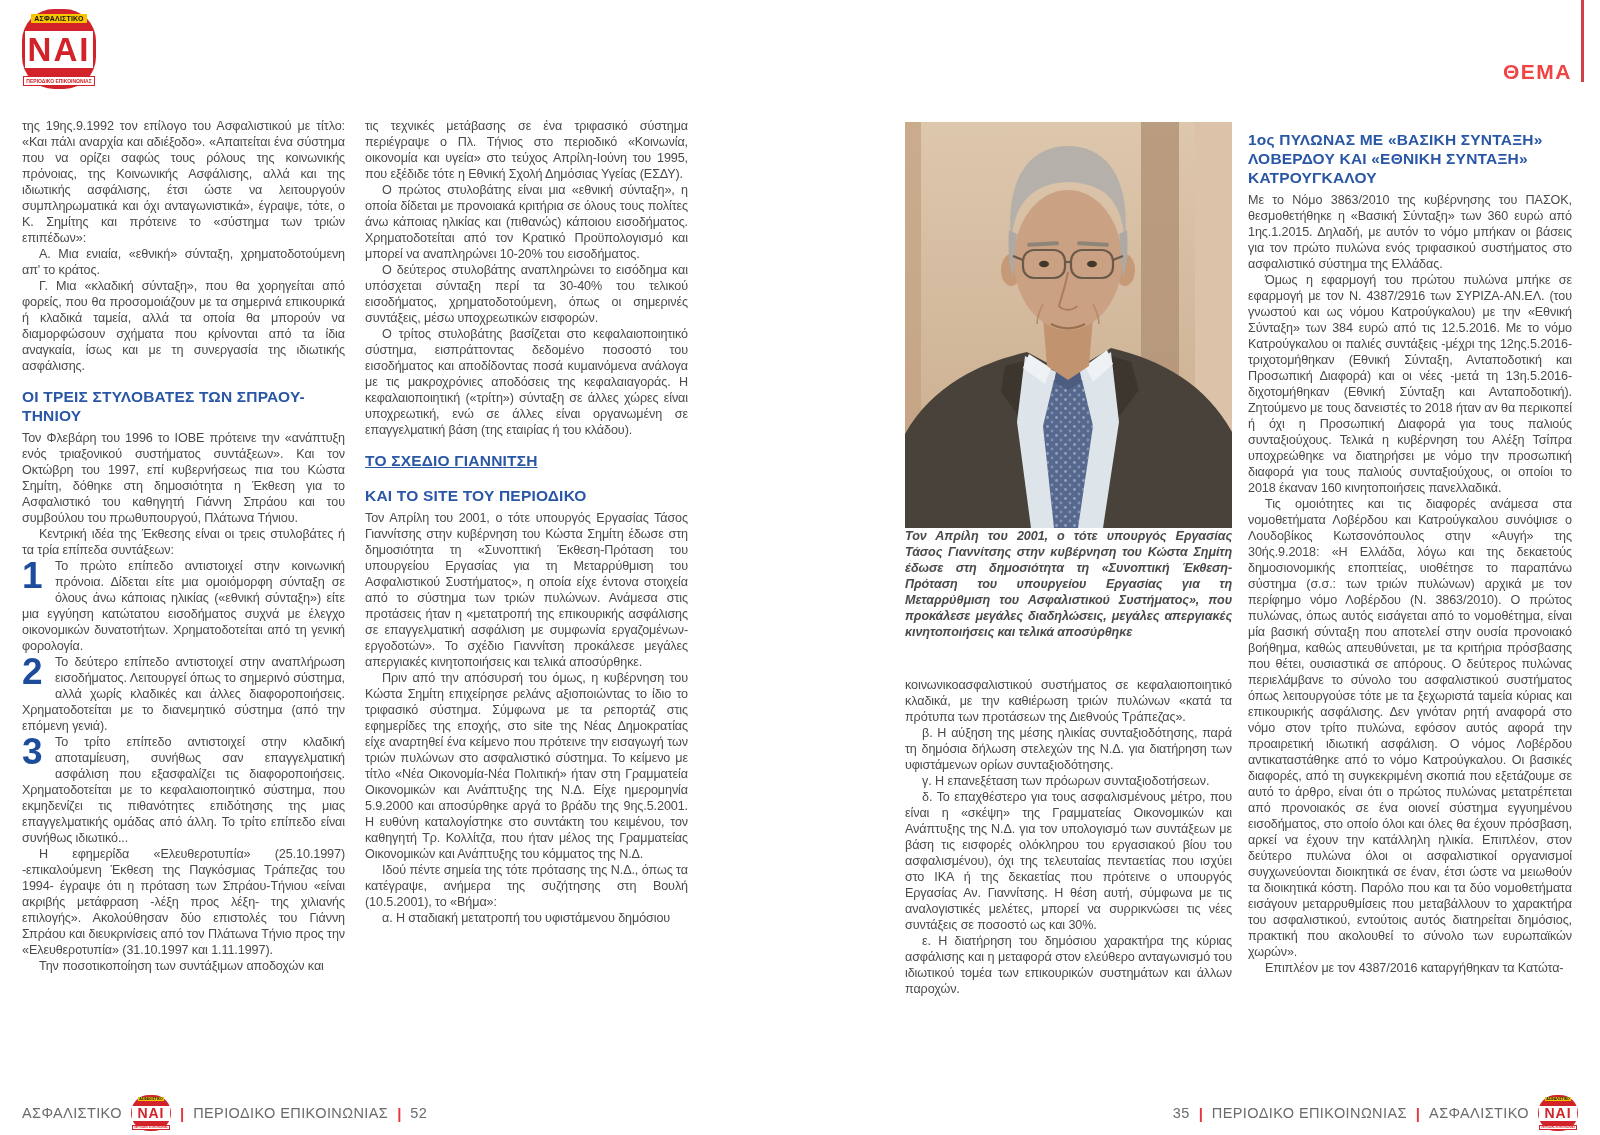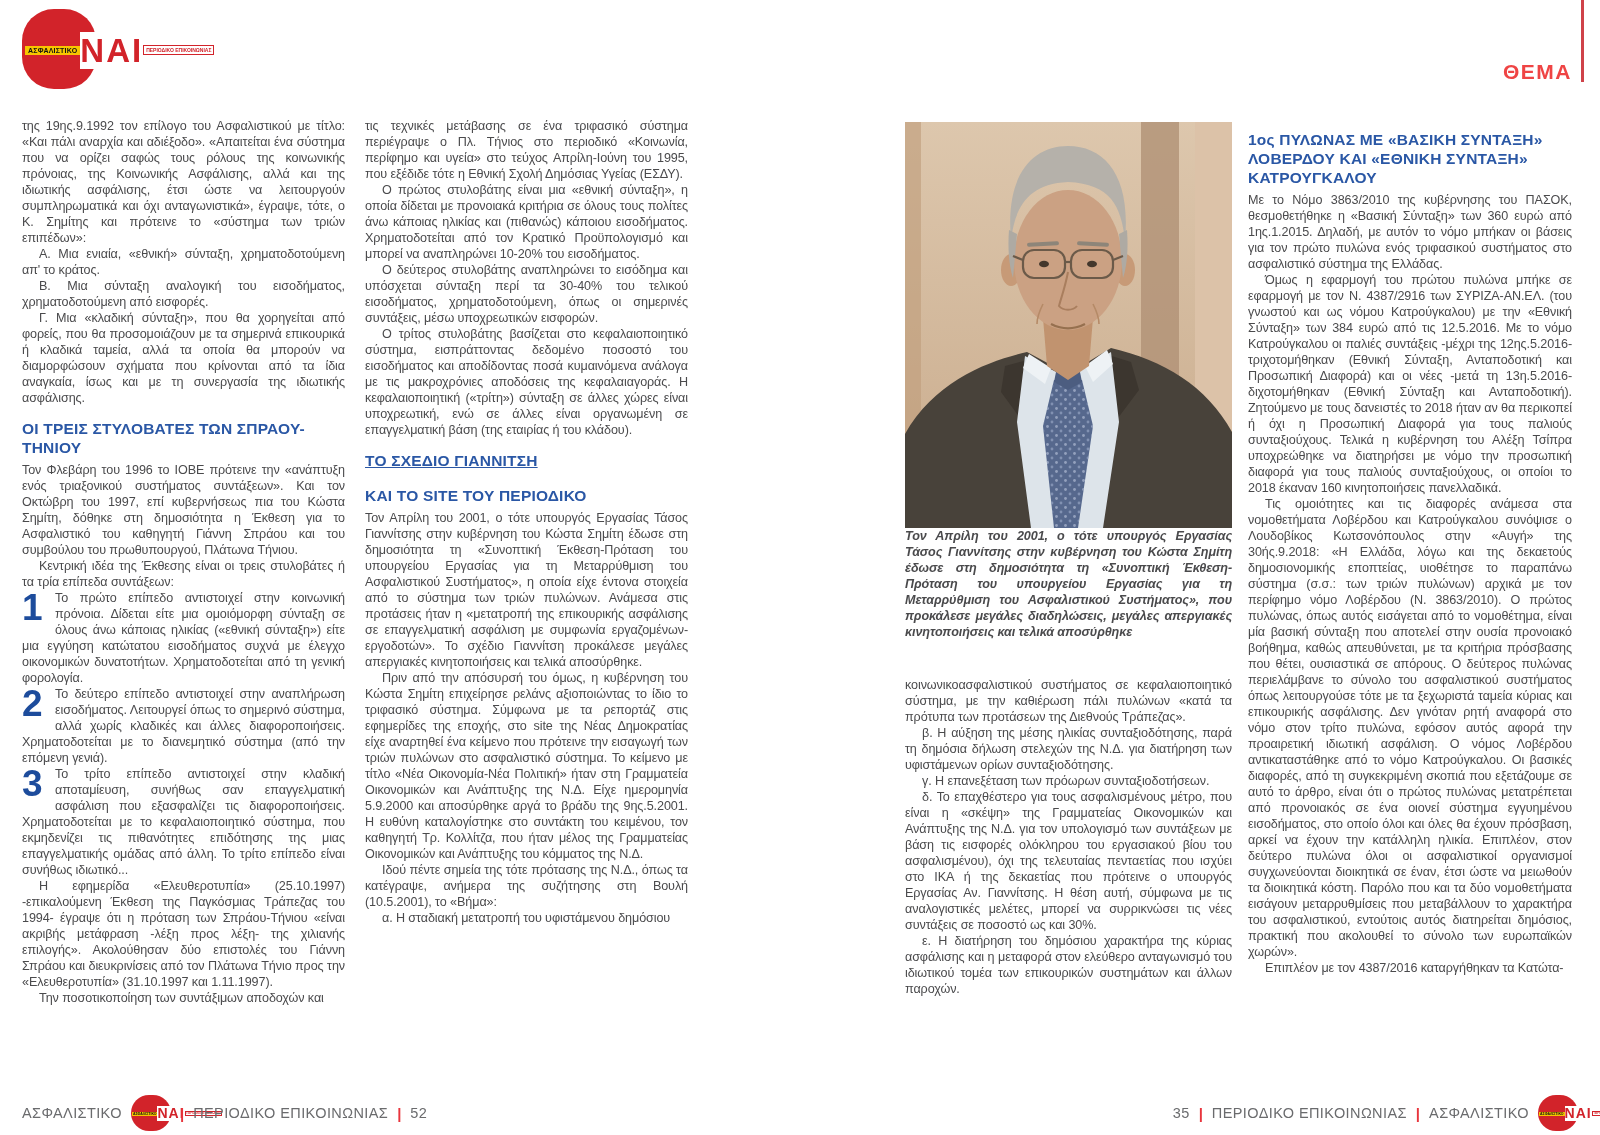--- a/index.html
+++ b/index.html
@@ -1,19 +1,19 @@
 <!DOCTYPE html>
 <html><head>
 <meta charset="utf-8">
 <style>
   html,body{margin:0;padding:0;}
   .page{position:relative;width:1600px;height:1135px;background:#ffffff;overflow:hidden;
         font-family:"Liberation Sans",sans-serif;}
   
-  .nai-logo{background:#d2232a;display:flex;flex-direction:row;align-items:center;
+  .nai-logo{background:#d2232a;display:flex;flex-direction:column;align-items:center;
             justify-content:space-between;box-sizing:border-box;border-radius:32px;}
   .nai-big{position:absolute;left:22px;top:9px;width:74px;height:80px;padding:5px 3px 3px;}
   .nai-yellow{background:#f7c600;color:#111;font-weight:bold;white-space:nowrap;}
   .nai-main{background:#fff;color:#d2232a;font-weight:900;width:100%;text-align:center;}
   .nai-bottom{background:#fff;color:#d2232a;font-weight:bold;white-space:nowrap;border:1px solid #d2232a;}
   .nai-big .nai-yellow{font-size:7px;padding:1px 3px;letter-spacing:.2px;}
   .nai-big .nai-main{font-size:33px;line-height:37px;letter-spacing:2px;}
   .nai-big .nai-bottom{font-size:5px;padding:1px 2px;}
   .nai-small{width:40px;height:36px;padding:2px 1px 1px;}
   .nai-small .nai-yellow{font-size:3.5px;padding:0 1px;}
@@ -58,21 +58,20 @@
     <div class="nai-main">ΝΑΙ</div>
     <div class="nai-bottom">ΠΕΡΙΟΔΙΚΟ ΕΠΙΚΟΙΝΩΝΙΑΣ</div>
   </div>
 
   <div class="section-label">ΘΕΜΑ</div>
   <div class="red-rule"></div>
 
   <section class="col" style="left:22px;width:323px;">
     <p>της 19ης.9.1992 τον επίλογο του Ασφαλιστικού με τίτλο: «Και πάλι αναρχία και αδιέξοδο». «Απαιτείται ένα σύστημα που να ορίζει σαφώς τους ρόλους της κοινωνικής πρόνοιας, της Κοινωνικής Ασφάλισης, αλλά και της ιδιωτικής ασφάλισης, έτσι ώστε να λειτουργούν συμπληρωματικά και όχι ανταγωνιστικά», έγραψε, τότε, ο Κ. Σημίτης και πρότεινε το «σύστημα των τριών επιπέδων»:</p>
     <p class="ind">Α. Μια ενιαία, «εθνική» σύνταξη, χρηματοδοτούμενη απ' το κράτος.</p>
-    <p class="ind">Β. Μια σύνταξη αναλογική του εισοδήματος, χρηματοδοτούμενη από εισφορές.</p>
     <p class="ind">Γ. Μια «κλαδική σύνταξη», που θα χορηγείται από φορείς, που θα προσομοιάζουν με τα σημερινά επικουρικά ή κλαδικά ταμεία, αλλά τα οποία θα μπορούν να διαμορφώσουν σχήματα που κρίνονται από τα ίδια αναγκαία, ίσως και με τη συνεργασία της ιδιωτικής ασφάλισης.</p>
     <h2 class="subhead">ΟΙ ΤΡΕΙΣ ΣΤΥΛΟΒΑΤΕΣ ΤΩΝ ΣΠΡΑΟΥ-ΤΗΝΙΟΥ</h2>
     <p>Τον Φλεβάρη του 1996 το ΙΟΒΕ πρότεινε την «ανάπτυξη ενός τριαξονικού συστήματος συντάξεων». Και τον Οκτώβρη του 1997, επί κυβερνήσεως πια του Κώστα Σημίτη, δόθηκε στη δημοσιότητα η Έκθεση για το Ασφαλιστικό του καθηγητή Γιάννη Σπράου και του συμβούλου του πρωθυπουργού, Πλάτωνα Τήνιου.</p>
     <p class="ind">Κεντρική ιδέα της Έκθεσης είναι οι τρεις στυλοβάτες ή τα τρία επίπεδα συντάξεων:</p>
     <div class="numitem">
       <span class="dropnum">1</span>
       <p>Το πρώτο επίπεδο αντιστοιχεί στην κοινωνική πρόνοια. Δίδεται είτε μια ομοιόμορφη σύνταξη σε όλους άνω κάποιας ηλικίας («εθνική σύνταξη») είτε μια εγγύηση κατώτατου εισοδήματος συχνά με έλεγχο οικονομικών δυνατοτήτων. Χρηματοδοτείται από τη γενική φορολογία.</p>
     </div>
     <div class="numitem">
       <span class="dropnum">2</span>
@@ -80,21 +79,21 @@
     </div>
     <div class="numitem">
       <span class="dropnum">3</span>
       <p>Το τρίτο επίπεδο αντιστοιχεί στην κλαδική αποταμίευση, συνήθως σαν επαγγελματική ασφάλιση που εξασφαλίζει τις διαφοροποιήσεις. Χρηματοδοτείται με το κεφαλαιοποιητικό σύστημα, που εκμηδενίζει τις πιθανότητες επιδότησης της μιας επαγγελματικής ομάδας από άλλη. Το τρίτο επίπεδο είναι συνήθως ιδιωτικό...</p>
     </div>
     <p class="ind">Η εφημερίδα «Ελευθεροτυπία» (25.10.1997) -επικαλούμενη Έκθεση της Παγκόσμιας Τράπεζας του 1994- έγραψε ότι η πρόταση των Σπράου-Τήνιου «είναι ακριβής μετάφραση -λέξη προς λέξη- της χιλιανής επιλογής». Ακολούθησαν δύο επιστολές του Γιάννη Σπράου και διευκρινίσεις από τον Πλάτωνα Τήνιο προς την «Ελευθεροτυπία» (31.10.1997 και 1.11.1997).</p>
     <p class="ind">Την ποσοτικοποίηση των συντάξιμων αποδοχών και</p>
   </section>
 
   <section class="col" style="left:365px;width:323px;">
-    <p>τις τεχνικές μετάβασης σε ένα τριφασικό σύστημα περιέγραψε ο Πλ. Τήνιος στο περιοδικό «Κοινωνία, περίφημο και υγεία» στο τεύχος Απρίλη-Ιούνη του 1995, που εξέδιδε τότε η Εθνική Σχολή Δημόσιας Υγείας (ΕΣΔΥ).</p>
+    <p>τις τεχνικές μετάβασης σε ένα τριφασικό σύστημα περιέγραψε ο Πλ. Τήνιος στο περιοδικό «Κοινωνία, οικονομία και υγεία» στο τεύχος Απρίλη-Ιούνη του 1995, που εξέδιδε τότε η Εθνική Σχολή Δημόσιας Υγείας (ΕΣΔΥ).</p>
     <p class="ind">Ο πρώτος στυλοβάτης είναι μια «εθνική σύνταξη», η οποία δίδεται με προνοιακά κριτήρια σε όλους τους πολίτες άνω κάποιας ηλικίας και (πιθανώς) κάποιου εισοδήματος. Χρηματοδοτείται από τον Κρατικό Προϋπολογισμό και μπορεί να αναπληρώνει 10-20% του εισοδήματος.</p>
     <p class="ind">Ο δεύτερος στυλοβάτης αναπληρώνει το εισόδημα και υπόσχεται σύνταξη περί τα 30-40% του τελικού εισοδήματος, χρηματοδοτούμενη, όπως οι σημερινές συντάξεις, μέσω υποχρεωτικών εισφορών.</p>
     <p class="ind">Ο τρίτος στυλοβάτης βασίζεται στο κεφαλαιοποιητικό σύστημα, εισπράττοντας δεδομένο ποσοστό του εισοδήματος και αποδίδοντας ποσά κυμαινόμενα ανάλογα με τις μακροχρόνιες αποδόσεις της κεφαλαιαγοράς. Η κεφαλαιοποιητική («τρίτη») σύνταξη σε άλλες χώρες είναι υποχρεωτική, ενώ σε άλλες είναι οργανωμένη σε επαγγελματική βάση (της εταιρίας ή του κλάδου).</p>
     <h2 class="subhead tight">ΤΟ ΣΧΕΔΙΟ ΓΙΑΝΝΙΤΣΗ</h2>
     <h2 class="subhead last">ΚΑΙ ΤΟ SITE ΤΟΥ ΠΕΡΙΟΔΙΚΟ</h2>
     <p>Τον Απρίλη του 2001, ο τότε υπουργός Εργασίας Τάσος Γιαννίτσης στην κυβέρνηση του Κώστα Σημίτη έδωσε στη δημοσιότητα τη «Συνοπτική Έκθεση-Πρόταση του υπουργείου Εργασίας για τη Μεταρρύθμιση του Ασφαλιστικού Συστήματος», η οποία είχε έντονα στοιχεία από το σύστημα των τριών πυλώνων. Ανάμεσα στις προτάσεις ήταν η «μετατροπή της επικουρικής ασφάλισης σε επαγγελματική ασφάλιση με συμφωνία εργαζομένων-εργοδοτών». Το σχέδιο Γιαννίτση προκάλεσε μεγάλες απεργιακές κινητοποιήσεις και τελικά αποσύρθηκε.</p>
     <p class="ind">Πριν από την απόσυρσή του όμως, η κυβέρνηση του Κώστα Σημίτη επιχείρησε ρελάνς αξιοποιώντας το ίδιο το τριφασικό σύστημα. Σύμφωνα με τα ρεπορτάζ στις εφημερίδες της εποχής, στο site της Νέας Δημοκρατίας είχε αναρτηθεί ένα κείμενο που πρότεινε την εισαγωγή των τριών πυλώνων στο ασφαλιστικό σύστημα. Το κείμενο με τίτλο «Νέα Οικονομία-Νέα Πολιτική» ήταν στη Γραμματεία Οικονομικών και Ανάπτυξης της Ν.Δ. Είχε ημερομηνία 5.9.2000 και αποσύρθηκε αργά το βράδυ της 9ης.5.2001. Η ευθύνη καταλογίστηκε στο συντάκτη του κειμένου, τον καθηγητή Τρ. Κολλίτζα, που ήταν μέλος της Γραμματείας Οικονομικών και Ανάπτυξης του κόμματος της Ν.Δ.</p>
     <p class="ind">Ιδού πέντε σημεία της τότε πρότασης της Ν.Δ., όπως τα κατέγραψε, ανήμερα της συζήτησης στη Βουλή (10.5.2001), το «Βήμα»:</p>
     <p class="ind">α. Η σταδιακή μετατροπή του υφιστάμενου δημόσιου</p>
   </section>
@@ -151,21 +150,21 @@
         <ellipse cx="139" cy="142" rx="5" ry="3.2" fill="#43372c"></ellipse>
         <ellipse cx="187" cy="142" rx="5" ry="3.2" fill="#43372c"></ellipse>
 
         <path d="M163,150 C160,166 156,176 154,184 C158,189 168,189 172,184" fill="none" stroke="#a97e5e" stroke-width="2"></path>
         <path d="M146,202 C158,208 168,208 180,202" fill="none" stroke="#96704f" stroke-width="2.4"></path>
         <path d="M138,182 C134,190 132,196 132,202 M188,182 C192,190 194,196 194,202" fill="none" stroke="#b58a67" stroke-width="1.6"></path>
       </svg>
     </div>
     <p class="caption">Τον Απρίλη του 2001, ο τότε υπουργός Εργασίας Τάσος Γιαννίτσης στην κυβέρνηση του Κώστα Σημίτη έδωσε στη δημοσιότητα τη «Συνοπτική Έκθεση-Πρόταση του υπουργείου Εργασίας για τη Μεταρρύθμιση του Ασφαλιστικού Συστήματος», που προκάλεσε μεγάλες διαδηλώσεις, μεγάλες απεργιακές κινητοποιήσεις και τελικά αποσύρθηκε</p>
     <div class="spacer"></div>
-    <p>κοινωνικοασφαλιστικού συστήματος σε κεφαλαιοποιητικό σύστημα, με την καθιέρωση πάλι πυλώνων «κατά τα πρότυπα των προτάσεων της Διεθνούς Τράπεζας».</p>
+    <p>κοινωνικοασφαλιστικού συστήματος σε κεφαλαιοποιητικό κλαδικά, με την καθιέρωση τριών πυλώνων «κατά τα πρότυπα των προτάσεων της Διεθνούς Τράπεζας».</p>
     <p class="ind">β. Η αύξηση της μέσης ηλικίας συνταξιοδότησης, παρά τη δημόσια δήλωση στελεχών της Ν.Δ. για διατήρηση των υφιστάμενων ορίων συνταξιοδότησης.</p>
     <p class="ind">γ. Η επανεξέταση των πρόωρων συνταξιοδοτήσεων.</p>
     <p class="ind">δ. Το επαχθέστερο για τους ασφαλισμένους μέτρο, που είναι η «σκέψη» της Γραμματείας Οικονομικών και Ανάπτυξης της Ν.Δ. για τον υπολογισμό των συντάξεων με βάση τις εισφορές ολόκληρου του εργασιακού βίου του ασφαλισμένου), όχι της τελευταίας πενταετίας που ισχύει στο ΙΚΑ ή της δεκαετίας που πρότεινε ο υπουργός Εργασίας Αν. Γιαννίτσης. Η θέση αυτή, σύμφωνα με τις αναλογιστικές μελέτες, μπορεί να συρρικνώσει τις νέες συντάξεις σε ποσοστό ως και 30%.</p>
     <p class="ind">ε. Η διατήρηση του δημόσιου χαρακτήρα της κύριας ασφάλισης και η μεταφορά στον ελεύθερο ανταγωνισμό του ιδιωτικού τομέα των επικουρικών συστημάτων και άλλων παροχών.</p>
   </section>
 
   <section class="col" style="left:1248px;width:324px;">
     <h2 class="subhead cont" style="margin-top:12px;">1ος ΠΥΛΩΝΑΣ ΜΕ «ΒΑΣΙΚΗ ΣΥΝΤΑΞΗ»</h2>
     <h2 class="subhead cont">ΛΟΒΕΡΔΟΥ ΚΑΙ «ΕΘΝΙΚΗ ΣΥΝΤΑΞΗ»</h2>
     <h2 class="subhead last">ΚΑΤΡΟΥΓΚΑΛΟΥ</h2>

